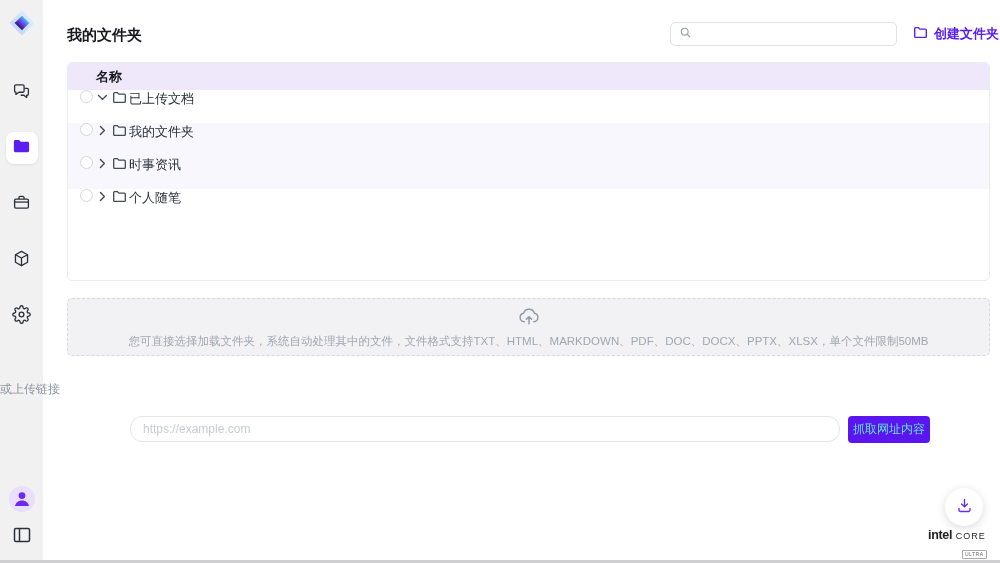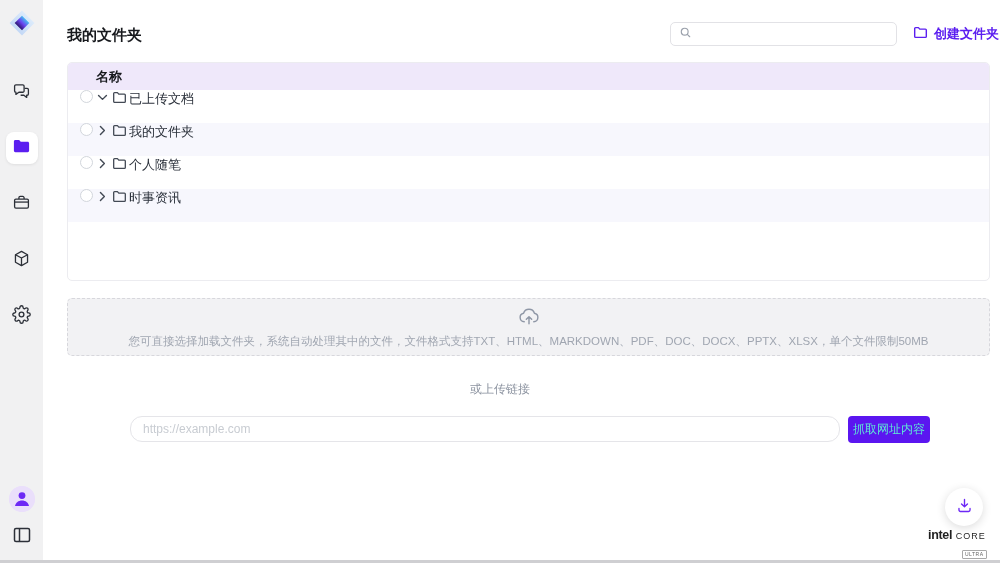--- a/index.html
+++ b/index.html
@@ -42,21 +42,21 @@
   .t-row svg { width: 15px; height: 15px; color: #434a55; flex: none; }
   .row-name { font-size: 13px; color: #2b313b; }
 
   
   .upload-zone { position: absolute; left: 67px; top: 298px; width: 923px; height: 58px;
                  background: #f2f2f4; border: 1px dashed #d7d7dc; border-radius: 5px;
                  display: flex; flex-direction: column; align-items: center; justify-content: center; gap: 3px; cursor: pointer; }
   .upload-zone svg { width: 24px; height: 21px; color: #8f97a6; }
   .upload-hint { font-size: 11.5px; color: #a0a6b1; }
 
-  .or-link { position: absolute; left: 0; right: 0; top: 381px; text-align: center; font-size: 12px; color: #8c93a0; }
+  .or-link { position: absolute; left: 0; right: 0; top: 381px; font-size: 12px; color: #8c93a0; }
 
   
   .url-input { position: absolute; left: 130px; top: 416px; width: 710px; height: 26px;
                border: 1px solid #e5e5e9; border-radius: 12px; font-size: 12px; padding: 0 12px; outline: none; color: #333; }
   .url-input::placeholder { color: #c8ccd2; }
   .fetch-btn { position: absolute; left: 848px; top: 416px; width: 82px; height: 27px;
                background: #5b16f0; color: #5eead4; border: 0; border-radius: 4px; font-size: 12px;
                display: flex; align-items: center; justify-content: center; cursor: pointer;
                font-family: "Liberation Sans", sans-serif; }
 
@@ -210,49 +210,49 @@
           <path d="M5.8 3.8L10 8l-4.2 4.2"></path>
         </svg>
       </span>
       <span>
         <svg viewBox="0 0 16 16" fill="none" stroke="currentColor" stroke-width="1.4" stroke-linejoin="round" width="15" height="15">
           <path d="M1.8 3.8c0-.5.4-1 1-1h3l1.4 1.6h6c.5 0 1 .4 1 1v6.8c0 .5-.5 1-1 1h-10.4c-.6 0-1-.5-1-1V3.8z"></path>
         </svg>
       </span>
       <span class="row-name">我的文件夹</span>
     </div>
+        <div class="t-row alt">
+      <span class="row-check"></span>
+
+      <span>
+        <svg viewBox="0 0 16 16" fill="none" stroke="currentColor" stroke-width="1.5" stroke-linecap="round" stroke-linejoin="round" width="15" height="15">
+          <path d="M5.8 3.8L10 8l-4.2 4.2"></path>
+        </svg>
+      </span>
+      <span>
+        <svg viewBox="0 0 16 16" fill="none" stroke="currentColor" stroke-width="1.4" stroke-linejoin="round" width="15" height="15">
+          <path d="M1.8 3.8c0-.5.4-1 1-1h3l1.4 1.6h6c.5 0 1 .4 1 1v6.8c0 .5-.5 1-1 1h-10.4c-.6 0-1-.5-1-1V3.8z"></path>
+        </svg>
+      </span>
+      <span class="row-name">时事资讯</span>
+    </div>
         <div class="t-row">
       <span class="row-check"></span>
 
       <span>
         <svg viewBox="0 0 16 16" fill="none" stroke="currentColor" stroke-width="1.5" stroke-linecap="round" stroke-linejoin="round" width="15" height="15">
           <path d="M5.8 3.8L10 8l-4.2 4.2"></path>
         </svg>
       </span>
       <span>
         <svg viewBox="0 0 16 16" fill="none" stroke="currentColor" stroke-width="1.4" stroke-linejoin="round" width="15" height="15">
           <path d="M1.8 3.8c0-.5.4-1 1-1h3l1.4 1.6h6c.5 0 1 .4 1 1v6.8c0 .5-.5 1-1 1h-10.4c-.6 0-1-.5-1-1V3.8z"></path>
         </svg>
       </span>
       <span class="row-name">个人随笔</span>
-    </div>
-        <div class="t-row alt">
-      <span class="row-check"></span>
-
-      <span>
-        <svg viewBox="0 0 16 16" fill="none" stroke="currentColor" stroke-width="1.5" stroke-linecap="round" stroke-linejoin="round" width="15" height="15">
-          <path d="M5.8 3.8L10 8l-4.2 4.2"></path>
-        </svg>
-      </span>
-      <span>
-        <svg viewBox="0 0 16 16" fill="none" stroke="currentColor" stroke-width="1.4" stroke-linejoin="round" width="15" height="15">
-          <path d="M1.8 3.8c0-.5.4-1 1-1h3l1.4 1.6h6c.5 0 1 .4 1 1v6.8c0 .5-.5 1-1 1h-10.4c-.6 0-1-.5-1-1V3.8z"></path>
-        </svg>
-      </span>
-      <span class="row-name">时事资讯</span>
     </div>
       </div>
   </div>
 
   <div class="upload-zone">
     <span>
       <svg viewBox="0 0 24 22" fill="none" stroke="currentColor" stroke-width="1.5" stroke-linecap="round" stroke-linejoin="round" width="24" height="21">
         <path d="M7 16.5a4.5 4.5 0 0 1-.7-8.9 6 6 0 0 1 11.4 0 4.5 4.5 0 0 1-.7 8.9"></path>
         <path d="M12 18.5V11.5M9.2 14L12 11.2 14.8 14"></path>
       </svg>

